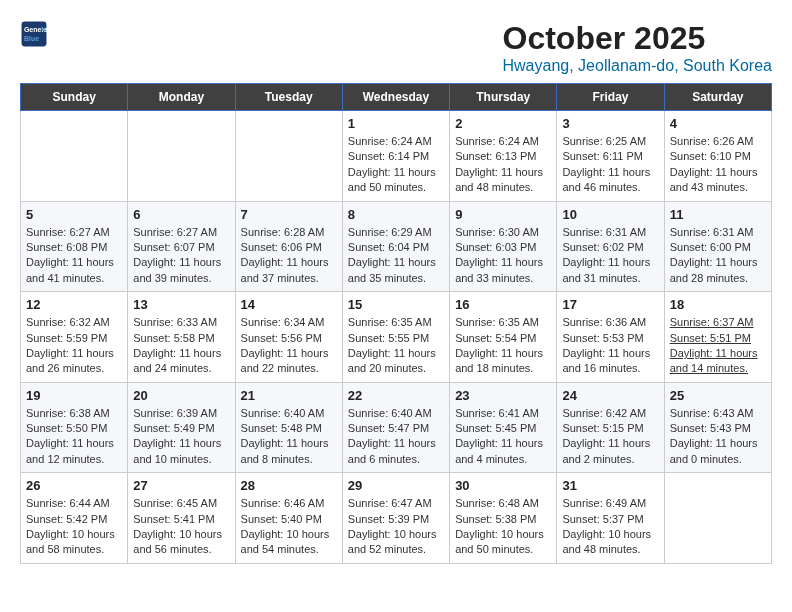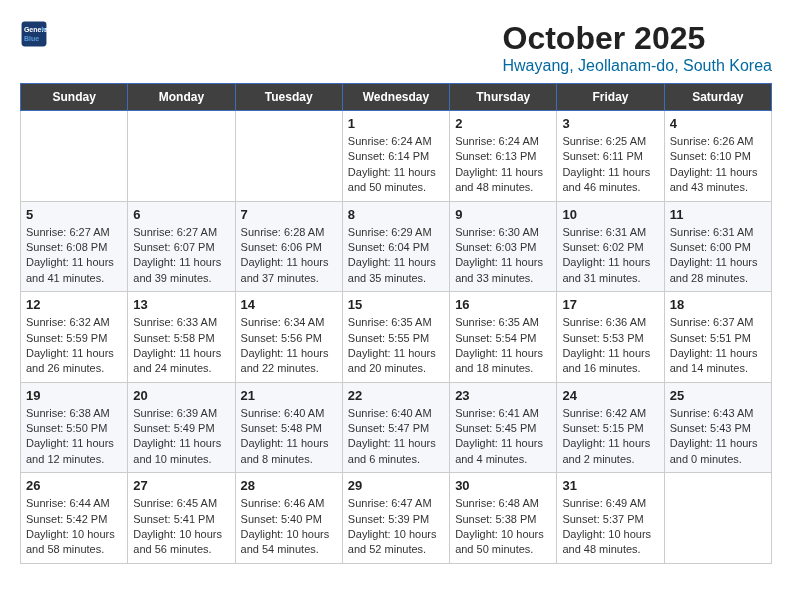--- a/index.html
+++ b/index.html
@@ -231,21 +231,21 @@
         </td>
         <td>
           <div class="day-number">17</div>
           <div class="day-info" style="white-space: pre-line;">Sunrise: 6:36 AM
 Sunset: 5:53 PM
 Daylight: 11 hours
 and 16 minutes.</div>
         </td>
         <td>
           <div class="day-number">18</div>
-          <div class="day-info" style="white-space: pre-line;">Sunrise: 6:37 AM
+          <div class="day-info" style="white-space: pre-line; text-decoration: underline;">Sunrise: 6:37 AM
 Sunset: 5:51 PM
 Daylight: 11 hours
 and 14 minutes.</div>
         </td>
       </tr>
       <tr>
         <td>
           <div class="day-number">19</div>
           <div class="day-info" style="white-space: pre-line;">Sunrise: 6:38 AM
 Sunset: 5:50 PM

